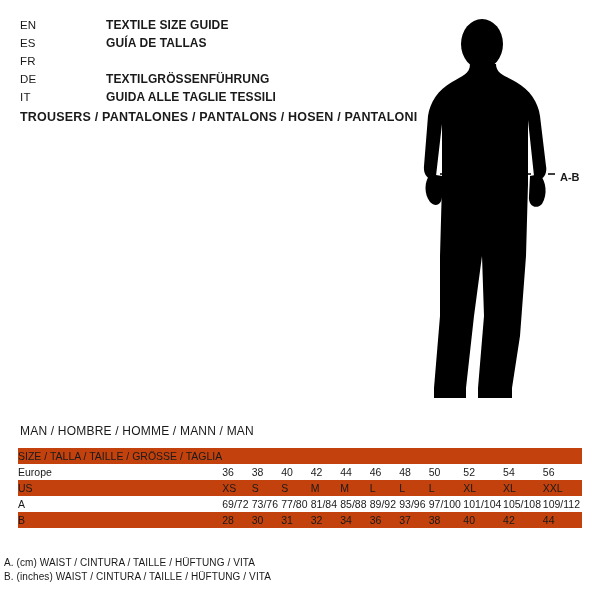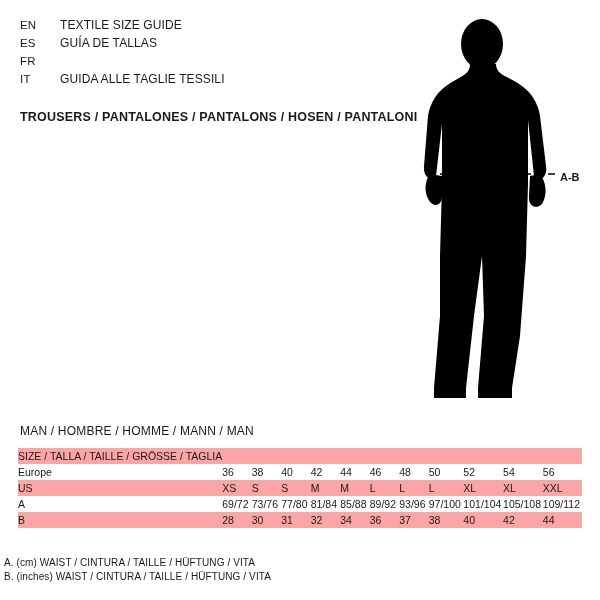--- a/index.html
+++ b/index.html
@@ -26,29 +26,31 @@
     position: absolute;
     left: 20px;
     top: 16px;
     width: 340px;
   }
   .lang-row {
     display: flex;
     align-items: flex-start;
     height: 18px;
     line-height: 18px;
+    gap: 46px;
   }
   .lang-code {
     width: 40px;
     font-size: 11.5px;
     letter-spacing: .2px;
   }
   .lang-text {
     font-size: 12px;
     letter-spacing: .1px;
+    font-weight: bold;
   }
 
   .section-title {
     position: absolute;
     left: 20px;
     top: 110px;
     font-size: 12.5px;
     font-weight: bold;
     letter-spacing: .2px;
     text-align: center;
@@ -91,21 +93,21 @@
     border-collapse: collapse;
     width: 564px;
     font-size: 10.5px;
   }
   table.size-table td {
     padding: 2px 0 2px 0;
     white-space: nowrap;
     text-align: left;
   }
   table.size-table tr.shaded {
-    background: #fca5a5;
+    background: #c2410c;
   }
   table.size-table tr.plain {
     background: #ffffff;
   }
   td.label-col {
     width: 94px;
     padding-left: 3px;
   }
   td.data-col {
     width: 52px;
@@ -133,20 +135,24 @@
     <div class="lang-row">
       <div class="lang-code">EN</div>
       <div class="lang-text">TEXTILE SIZE GUIDE</div>
     </div>
     <div class="lang-row">
       <div class="lang-code">ES</div>
       <div class="lang-text">GUÍA DE TALLAS</div>
     </div>
     <div class="lang-row">
       <div class="lang-code">FR</div>
+    </div>
+    <div class="lang-row">
+      <div class="lang-code">DE</div>
+      <div class="lang-text">TEXTILGRÖSSENFÜHRUNG</div>
     </div>
     <div class="lang-row">
       <div class="lang-code">IT</div>
       <div class="lang-text">GUIDA ALLE TAGLIE TESSILI</div>
     </div>
   </div>
 
   <div class="section-title">TROUSERS / PANTALONES / PANTALONS / HOSEN / PANTALONI</div>
 
   <div class="figure-wrap">

